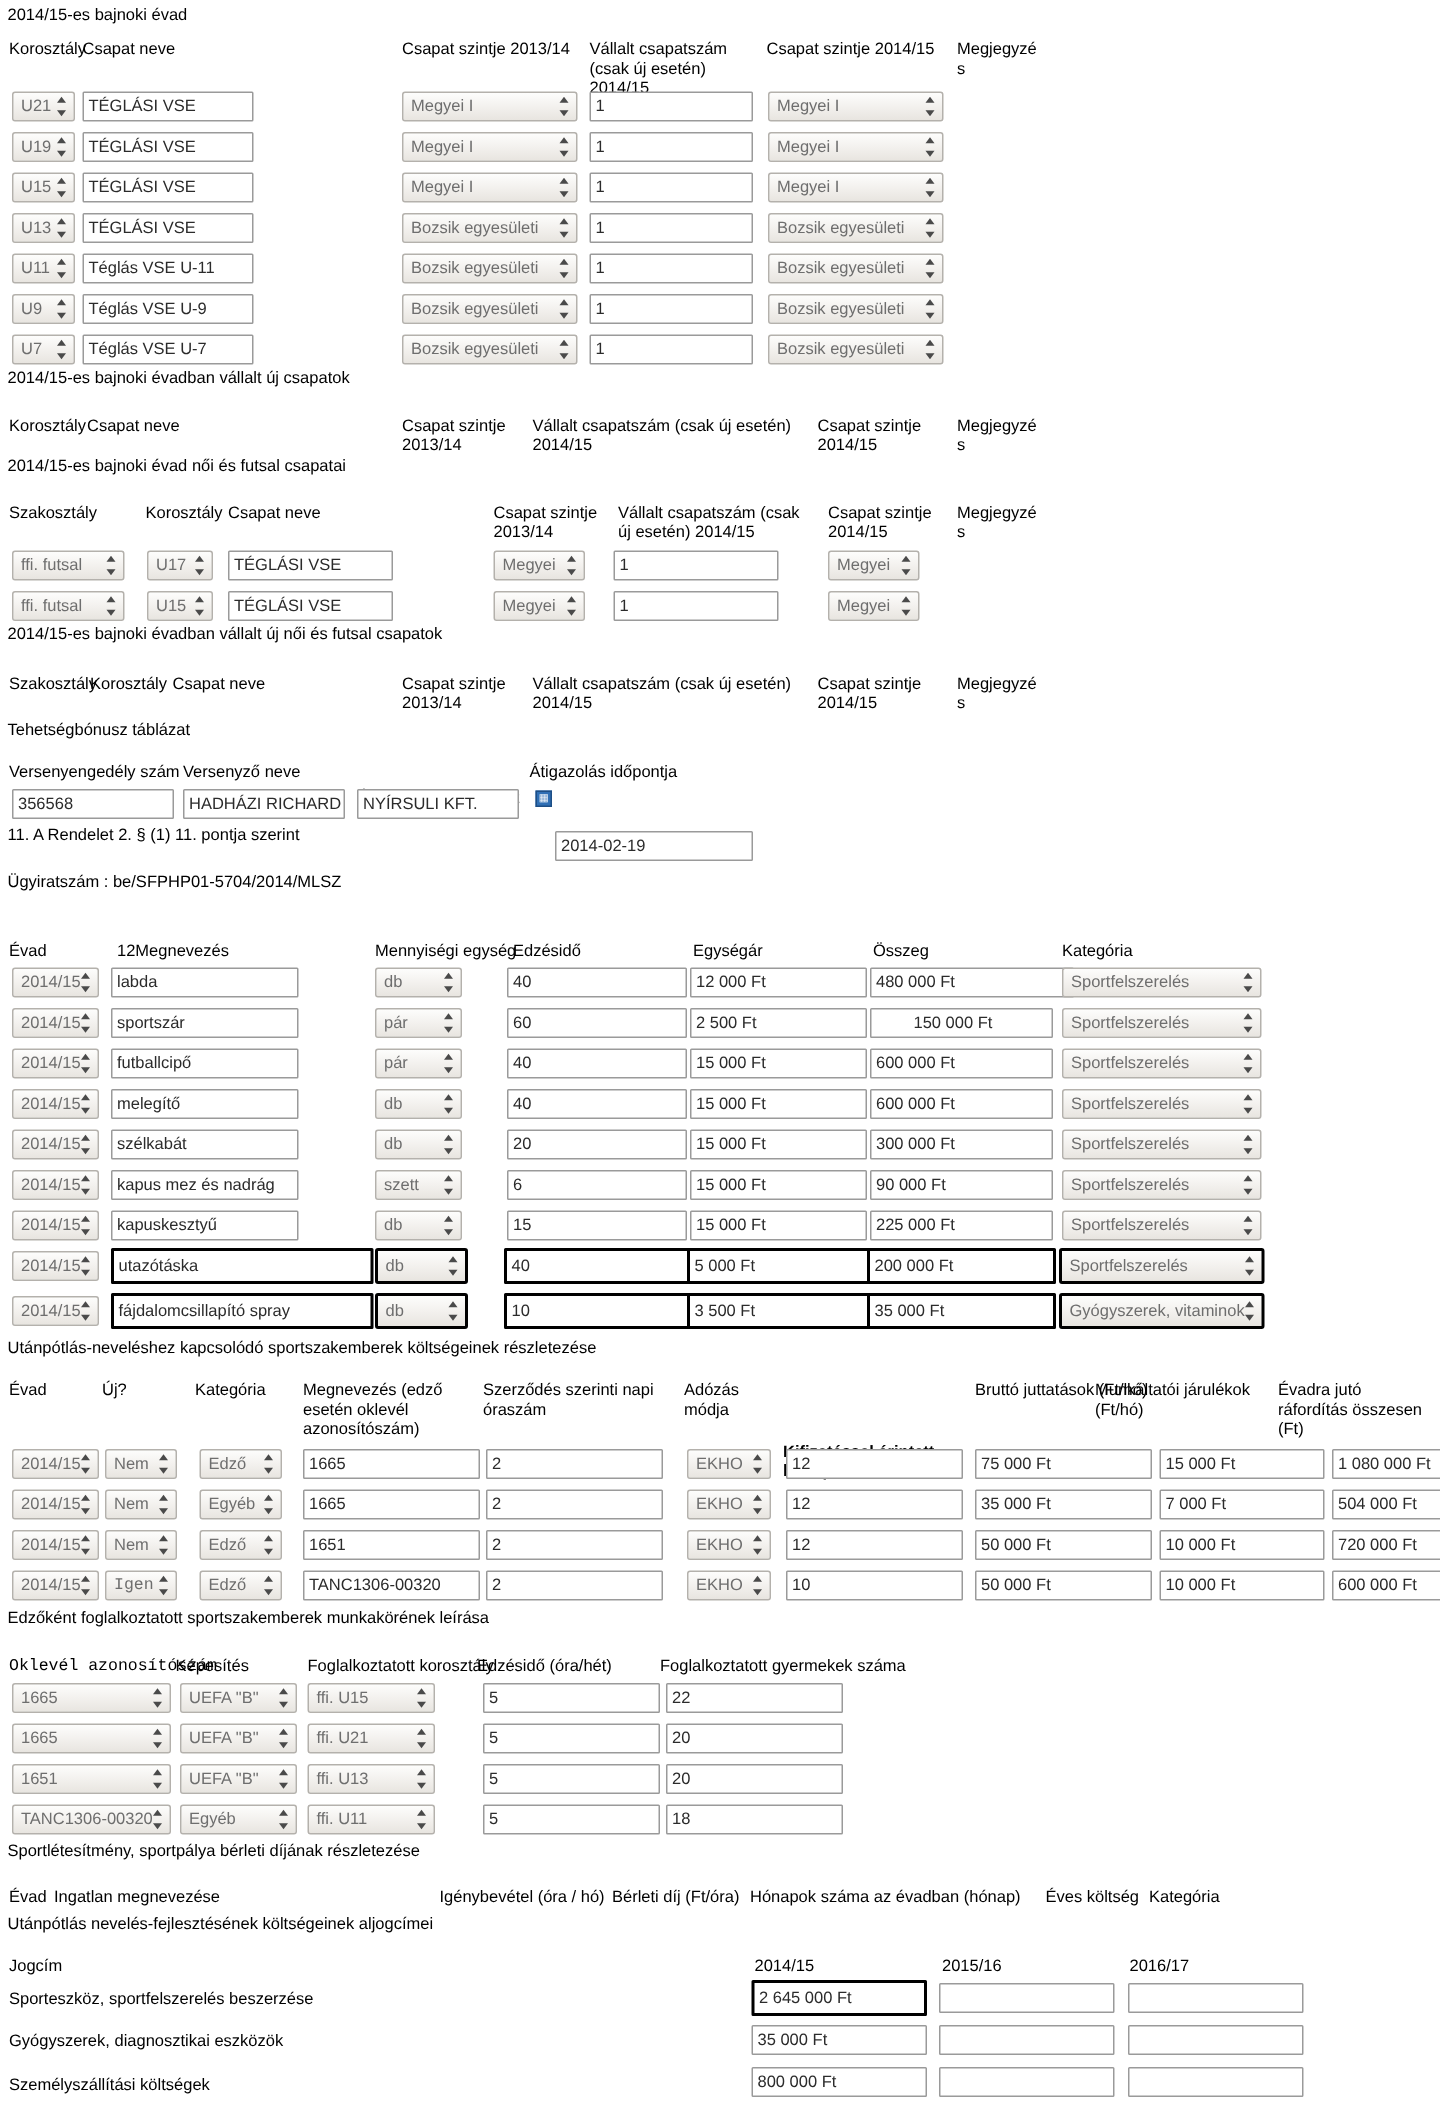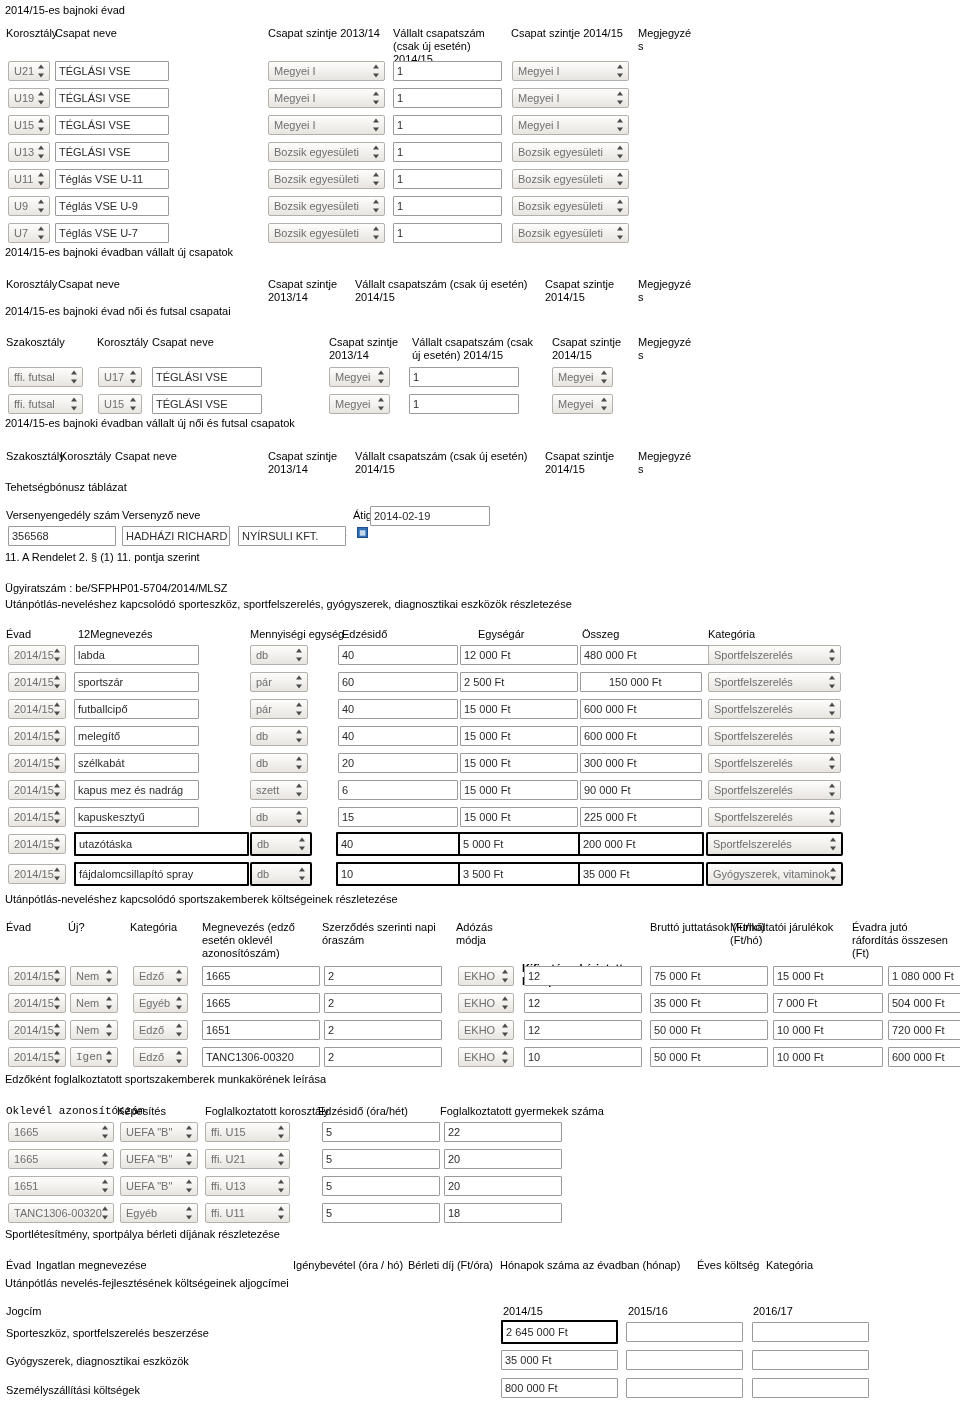--- a/index.html
+++ b/index.html
@@ -221,33 +221,32 @@
   <div class="sec-title" style="left:5px; top:481px;">Tehetségbónusz táblázat</div>
   <div class="hdr" style="left:6px; top:509px;">Versenyengedély szám</div>
   <div class="hdr" style="left:122px; top:509px;">Versenyző neve</div>
   <div class="hdr" style="left:238px; top:526px;">Átvevő sportszervezet</div>
   <div class="hdr" style="left:353px; top:509px;">Átigazolás időpontja</div>
 
   <div class="inp" style="left:8px; top:526px; width:108px;">356568</div>
   <div class="inp" style="left:122px; top:526px; width:108px;">HADHÁZI RICHARD JÓ</div>
   <div class="inp" style="left:238px; top:526px; width:108px;">NYÍRSULI KFT.</div>
   <div class="datepick" style="left:357px; top:527px;">▦</div>
-  <div class="inp" style="left:370px; top:506px; width:120px;">2014-02-19</div>
+  <div class="inp" style="left:370px; top:554px; width:132px;">2014-02-19</div>
 
   <div class="lbl" style="left:5px; top:551px;">11. A Rendelet 2. § (1) 11. pontja szerint</div>
 
   <div class="lbl" style="left:5px; top:582px;">Ügyiratszám : be/SFPHP01-5704/2014/MLSZ</div>
 
-  <div class="sec-title" style="left:5px; top:598px;">Utánpótlás-neveléshez kapcsolódó sporteszköz, sportfelszerelés, gyógyszerek, diagnosztikai eszközök részletezése</div>
 
   <div class="hdr" style="left:6px; top:628px;">Évad</div>
   <div class="hdr" style="left:78px; top:628px;">12Megnevezés</div>
   <div class="hdr" style="left:250px; top:628px;">Mennyiségi egység</div>
   <div class="hdr" style="left:342px; top:628px;">Edzésidő</div>
-  <div class="hdr" style="left:462px; top:628px;margin-left:16px;">Egységár</div>
+  <div class="hdr" style="left:462px; top:628px;">Egységár</div>
   <div class="hdr" style="left:582px; top:628px;">Összeg</div>
   <div class="hdr" style="left:708px; top:628px;">Kategória</div>
 
   <div class="sel" style="left:8px; top:645px; width:58px;"><span>2014/15</span><span class="arrows"></span></div>
   <div class="inp" style="left:74px; top:645px; width:125px;">labda</div>
   <div class="sel" style="left:250px; top:645px; width:58px;"><span>db</span><span class="arrows"></span></div>
   <div class="inp" style="left:338px; top:645px; width:120px;">40</div>
   <div class="inp" style="left:460px; top:645px; width:118px;">12 000 Ft</div>
   <div class="inp" style="left:580px; top:645px; width:136px;">480 000  Ft</div>
   <div class="sel" style="left:708px; top:645px; width:133px;"><span>Sportfelszerelés</span><span class="arrows"></span></div>

